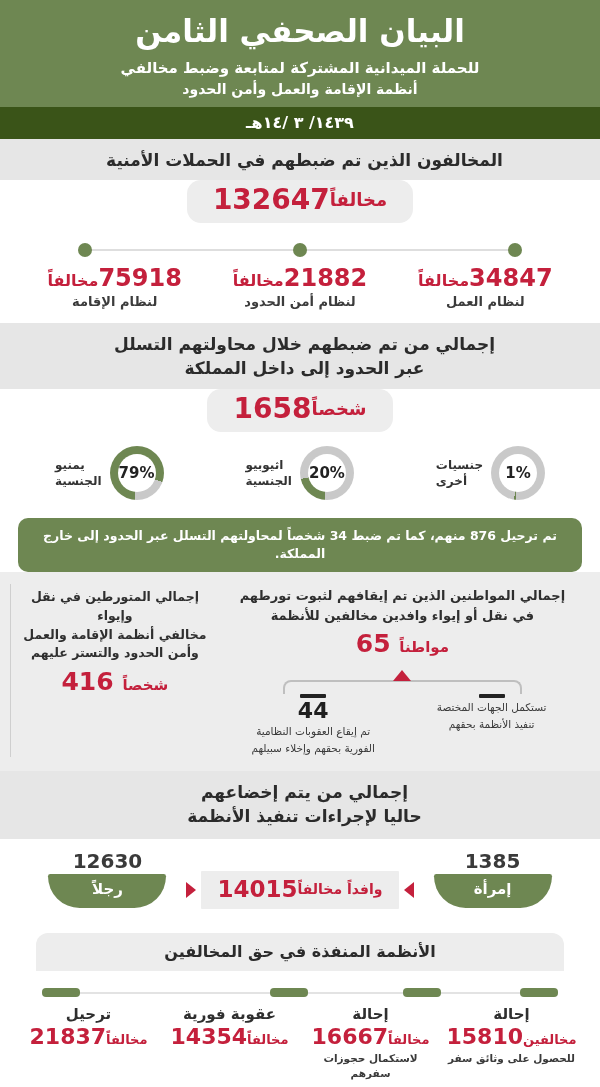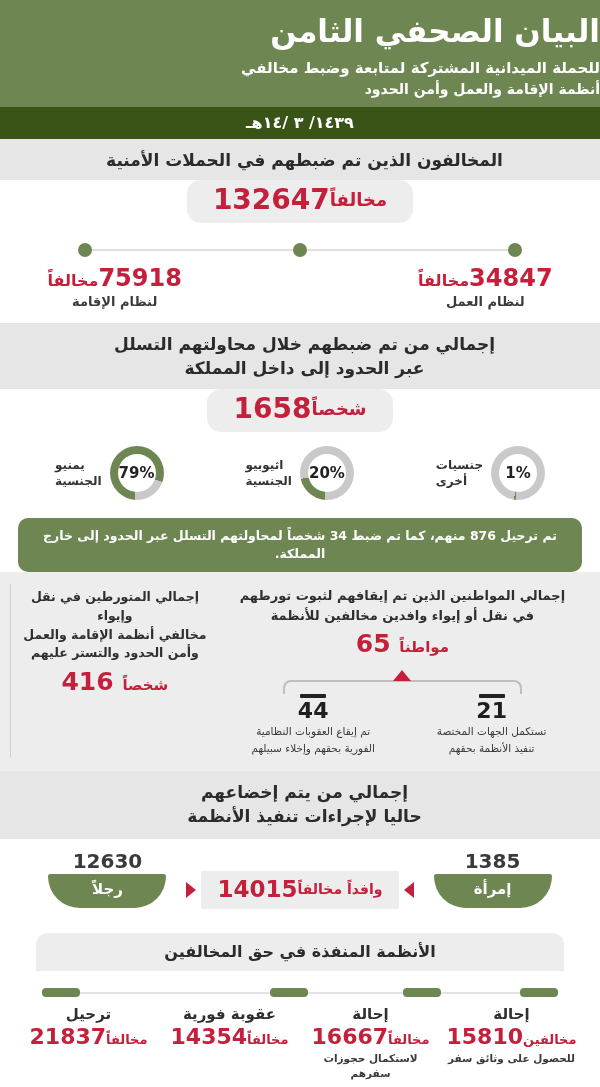--- a/index.html
+++ b/index.html
@@ -15,21 +15,21 @@
     overflow: hidden;
     background: #ffffff;
     margin: 0 auto;
     direction: rtl;
   }
 
   
   .header {
     background: #6E8752;
     padding: 14px 0 8px 0;
-    text-align: right;
+    text-align: center;
   }
   .header-title {
     color: #ffffff;
     font-size: 31px;
     font-weight: bold;
     line-height: 1.15;
     letter-spacing: -0.5px;
   }
   .header-sub1 {
     color: #ffffff;
@@ -428,20 +428,24 @@
       <div class="dot d2"></div>
       <div class="dot d3"></div>
     </div>
 
     <div class="three-stats">
       <div class="stat-col">
         <div class="stat-num"><span>34847</span><span class="suffix">مخالفاً</span></div>
         <div class="stat-label">لنظام العمل</div>
       </div>
       <div class="stat-col">
+        <div class="stat-num"><span>21882</span><span class="suffix">مخالفاً</span></div>
+        <div class="stat-label">لنظام أمن الحدود</div>
+      </div>
+      <div class="stat-col">
         <div class="stat-num"><span>75918</span><span class="suffix">مخالفاً</span></div>
         <div class="stat-label">لنظام الإقامة</div>
       </div>
     </div>
   </div>
 
   <div class="sec-head">
     <div class="sec-head-line">إجمالي من تم ضبطهم خلال محاولتهم التسلل</div>
     <div class="sec-head-line">عبر الحدود إلى داخل المملكة</div>
   </div>
@@ -497,21 +501,20 @@
       </div>
 
       <div class="bracket-wrap">
         <div class="tri-red"></div>
         <div class="bracket"></div>
       </div>
 
       <div class="branch-row">
         <div class="branch">
           <div class="branch-bar"></div>
-          <div class="branch-num">21</div>
           <div class="branch-text">تستكمل الجهات المختصة</div>
           <div class="branch-text">تنفيذ الأنظمة بحقهم</div>
         </div>
         <div class="branch">
           <div class="branch-bar"></div>
           <div class="branch-num">44</div>
           <div class="branch-text">تم إيقاع العقوبات النظامية</div>
           <div class="branch-text">الفورية بحقهم وإخلاء سبيلهم</div>
         </div>
       </div>

